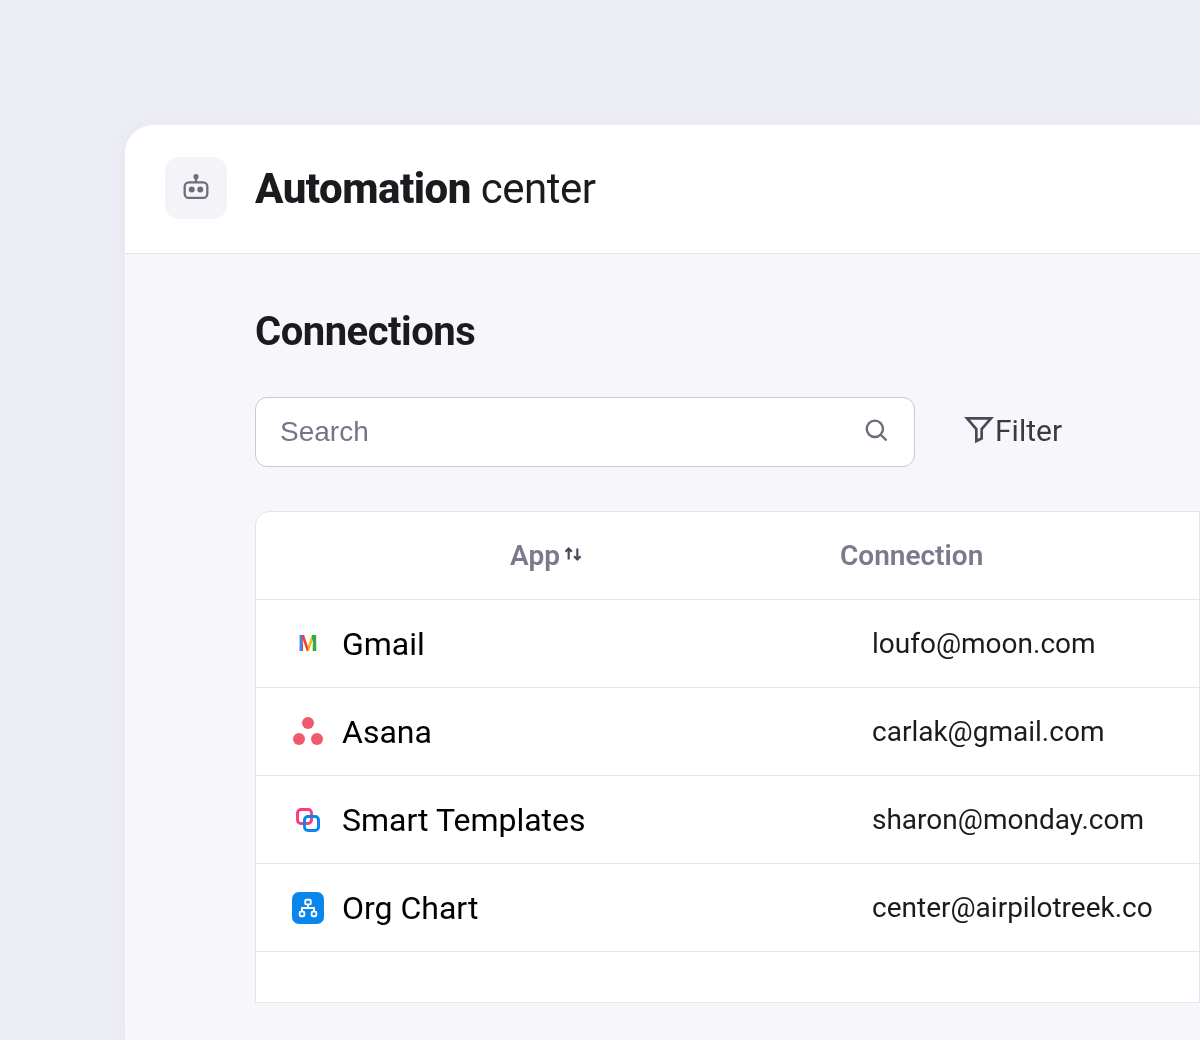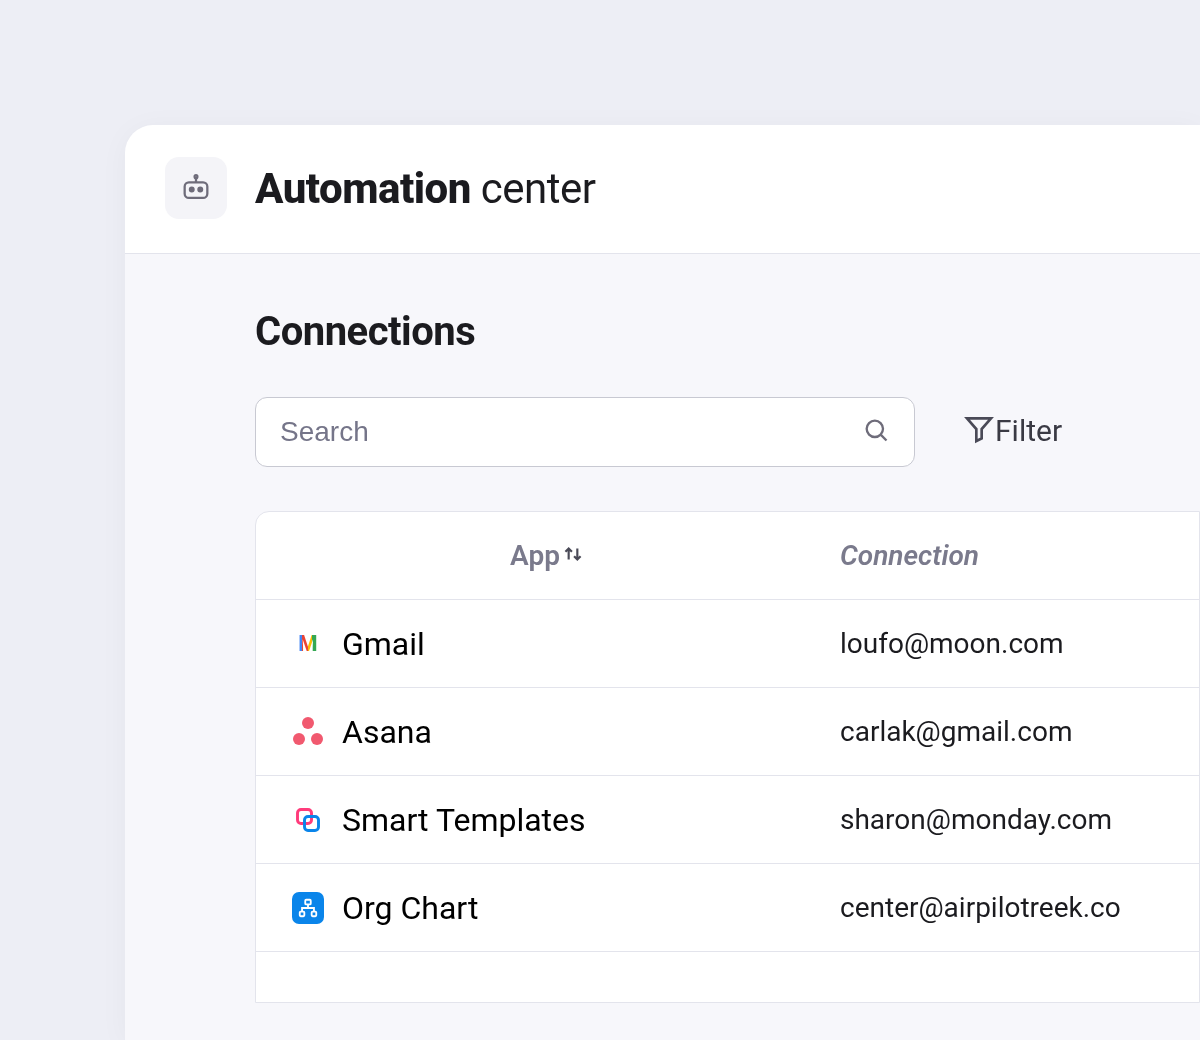--- a/index.html
+++ b/index.html
@@ -146,21 +146,20 @@
     }
     .sort-icon svg {
       width: 26px;
       height: 26px;
       stroke: #4a4a57;
       fill: none;
       stroke-width: 2;
     }
     .col-connection {
       flex: 1;
-      font-style: italic;
     }
     .trow {
       display: flex;
       align-items: center;
       height: 88px;
       border-bottom: 1px solid #e3e4ec;
       padding: 0 36px;
     }
     .trow:last-child {
       border-bottom: 1px solid #e3e4ec;
@@ -180,20 +179,21 @@
     }
     .app-name {
       font-size: 32px;
       color: #000000;
       text-align: center;
     }
     .connection-cell {
       flex: 1;
       font-size: 28px;
       color: #1b1b1f;
+      margin-left: 32px;
     }
     
     .gmail-icon {
       font-size: 22px;
       font-weight: 800;
       background: linear-gradient(90deg, #4285F4 0%, #4285F4 20%, #EA4335 20%, #EA4335 50%, #FBBC05 50%, #FBBC05 70%, #34A853 70%, #34A853 100%);
       -webkit-background-clip: text;
       background-clip: text;
       color: transparent;
     }

